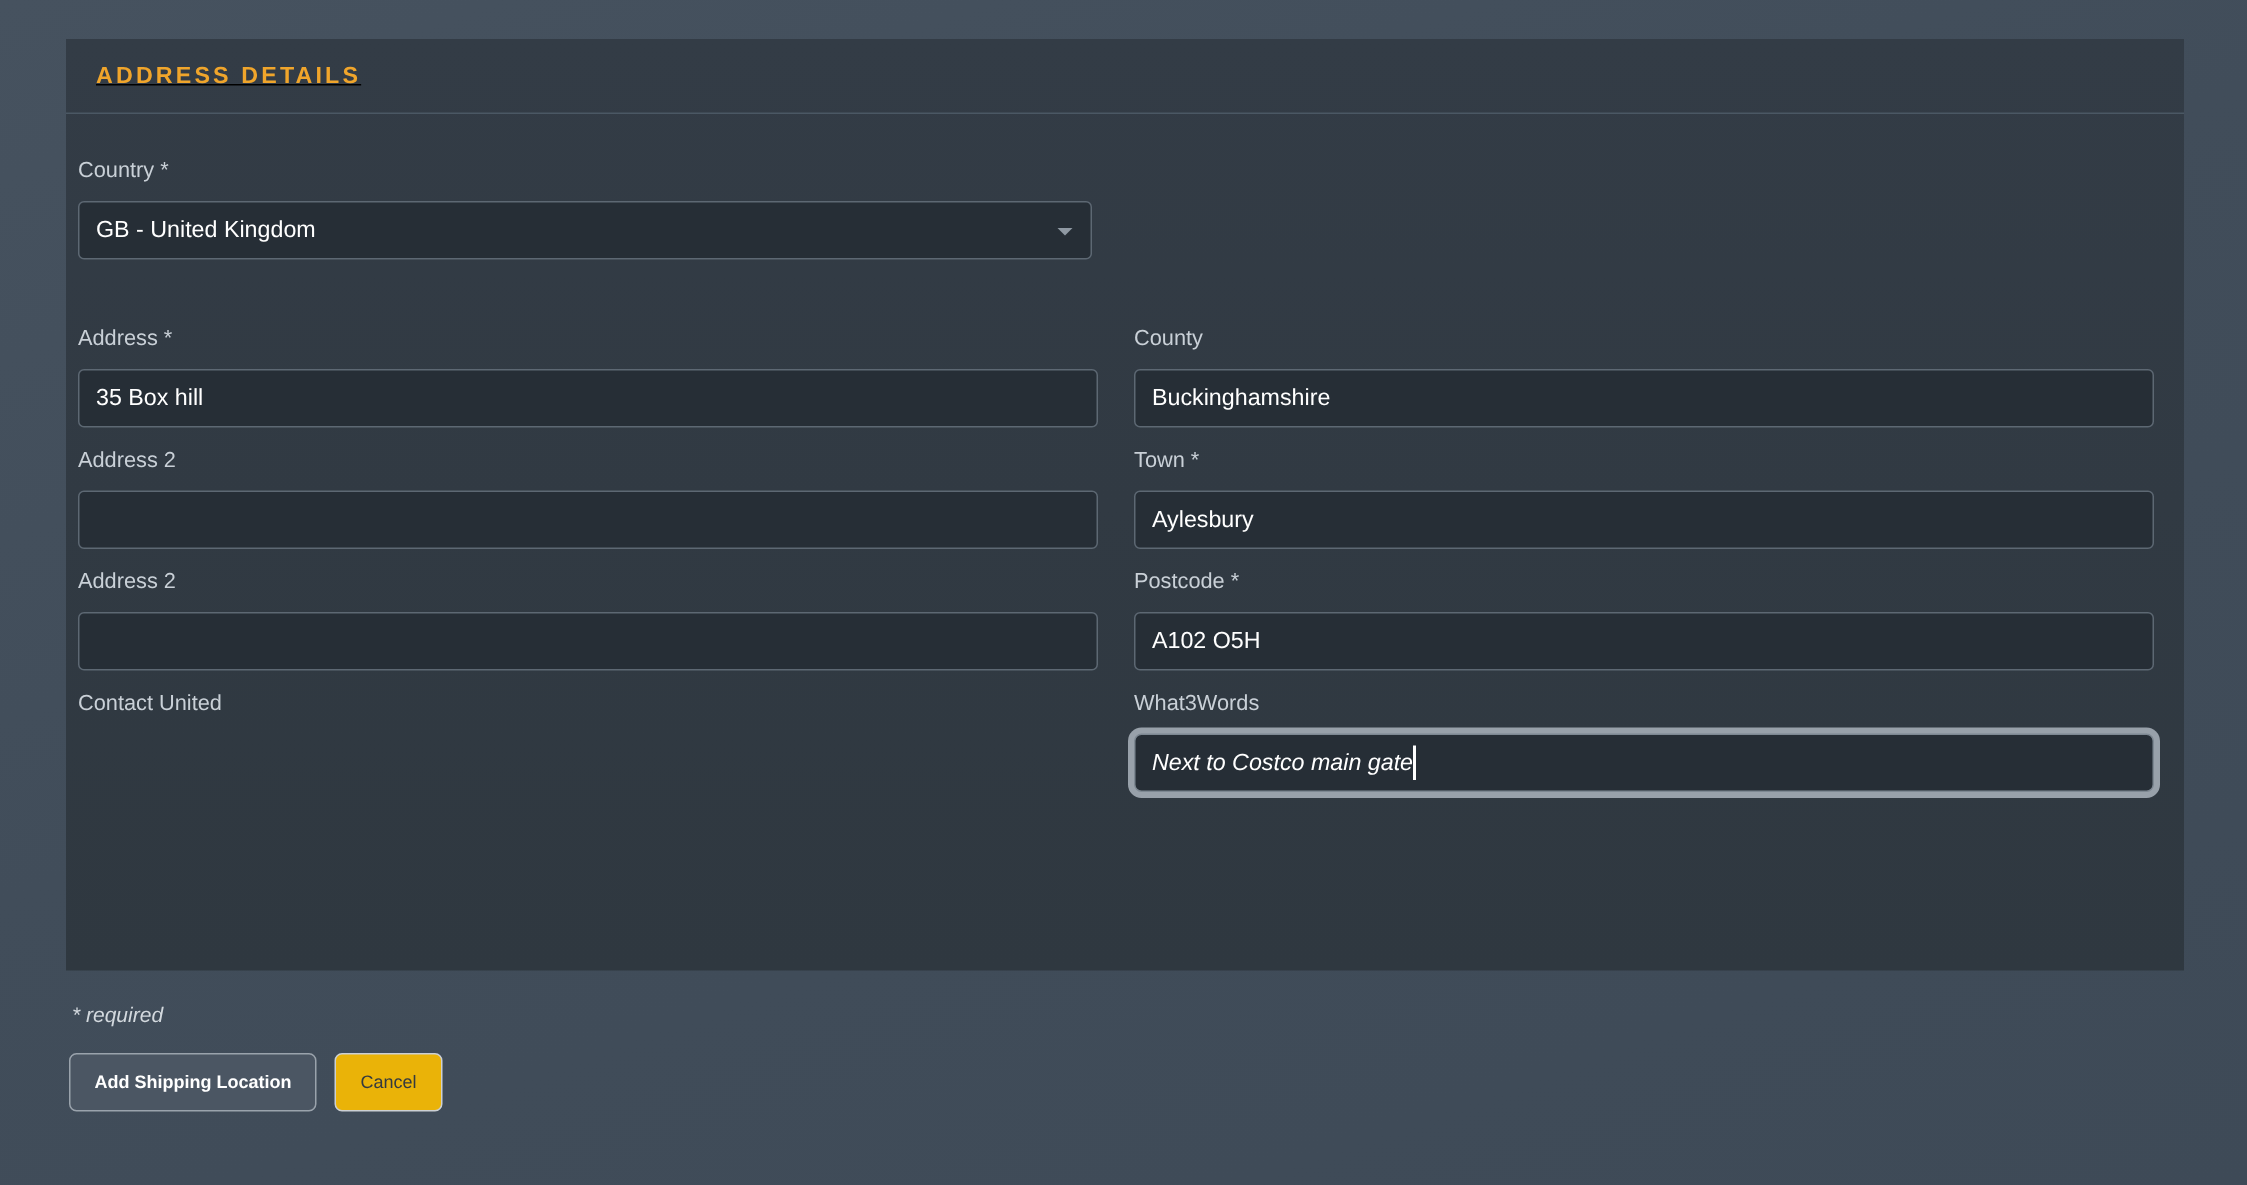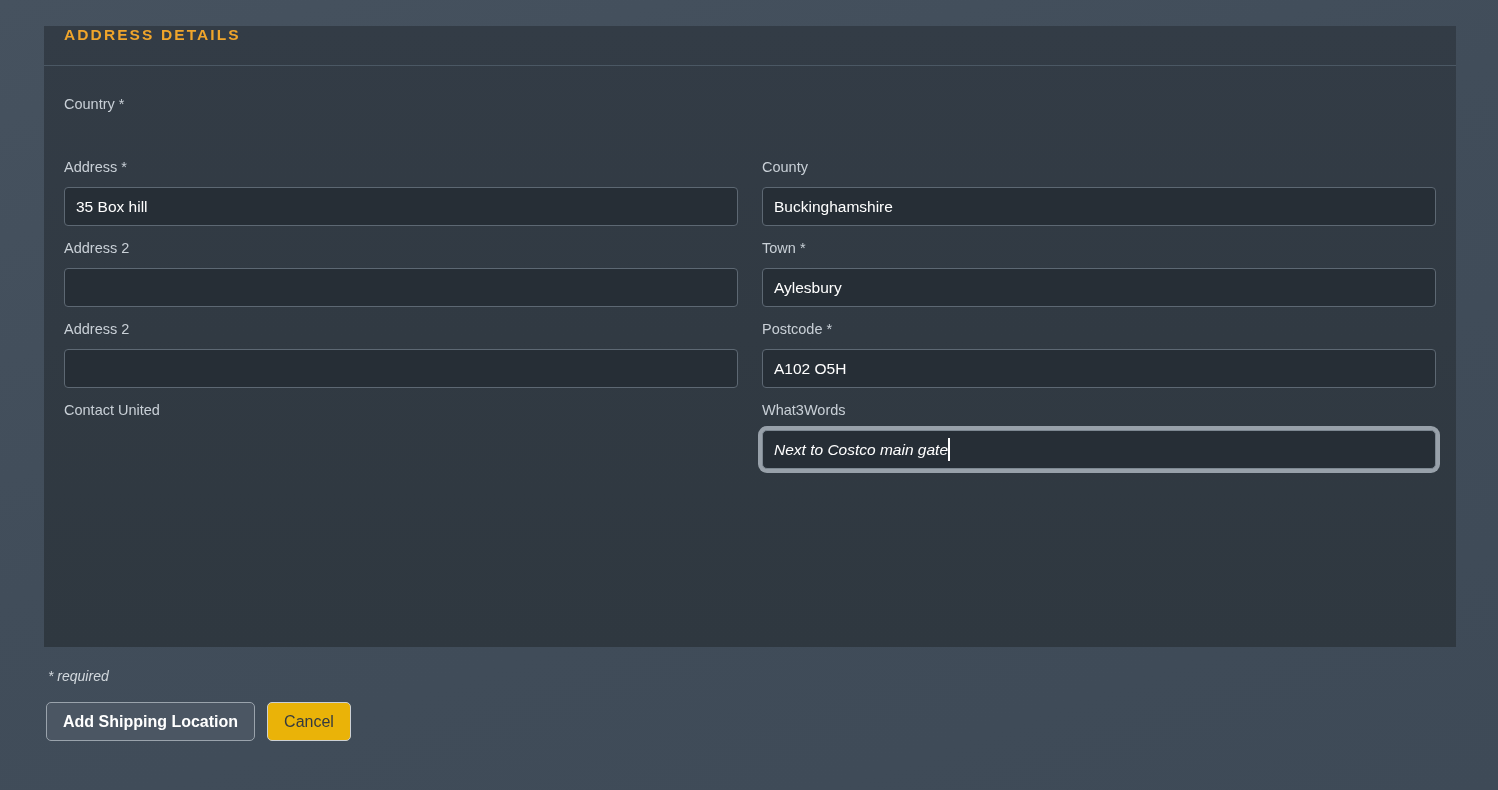--- a/index.html
+++ b/index.html
@@ -18,34 +18,35 @@
 
   
   .card {
     position: absolute;
     left: 44px; top: 26px;
     width: 1412px; height: 621px;
     background: #303a44;
     background: linear-gradient(180deg, #333c46 0%, #2f3840 100%);
   }
   .card-header {
-    height: 40px;
+    height: 50px;
     border-bottom: 1px solid #4b5864;
     display: flex;
-    align-items: flex-start;
+    align-items: center;
     padding-left: 20px;
+    text-decoration: underline;
   }
   .card-title {
     color: #f0a52b;
     font-size: 15.5px;
     font-weight: bold;
     letter-spacing: 2.1px;
   }
   .card-body {
-    padding: 28px 20px 0 20px;
+    padding: 28px 20px 0 8px;
   }
 
   
   .row { display: flex; gap: 24px; }
   .col { flex: 1 1 0; min-width: 0; }
 
   .field { margin-bottom: 12px; }
   .field-tall { margin-bottom: 43px; }
 
   label.flabel {
@@ -116,21 +117,21 @@
   }
   .required-note {
     color: #d3d9de;
     font-size: 14px;
     font-style: italic;
     margin: 0 0 18px 4px;
   }
   .btn-row { display: flex; gap: 12px; margin-left: 2px; }
   .btn {
     font-family: "Liberation Sans", sans-serif;
-    font-size: 16px;
+    font-size: 12px;
     border-radius: 5px;
     cursor: pointer;
     padding: 0 16px;
     height: 39px;
     line-height: 37px;
   }
   .btn-primary {
     background: #4b5663;
     border: 1px solid #9aa3ac;
     color: #ffffff;
@@ -151,20 +152,26 @@
   <div class="card">
 
     <div class="card-header">
       <span class="card-title">ADDRESS DETAILS</span>
     </div>
 
     <div class="card-body">
 
       <div class="field field-tall">
         <label class="flabel">Country *</label>
+        <div class="select-wrap">
+          <select class="control">
+            <option>GB - United Kingdom</option>
+          </select>
+          <span class="caret"></span>
+        </div>
       </div>
 
       <div class="row">
         <div class="col">
 
           <div class="field">
             <label class="flabel">Address *</label>
             <input class="control" type="text" value="35 Box hill" style="">
           </div>
 

